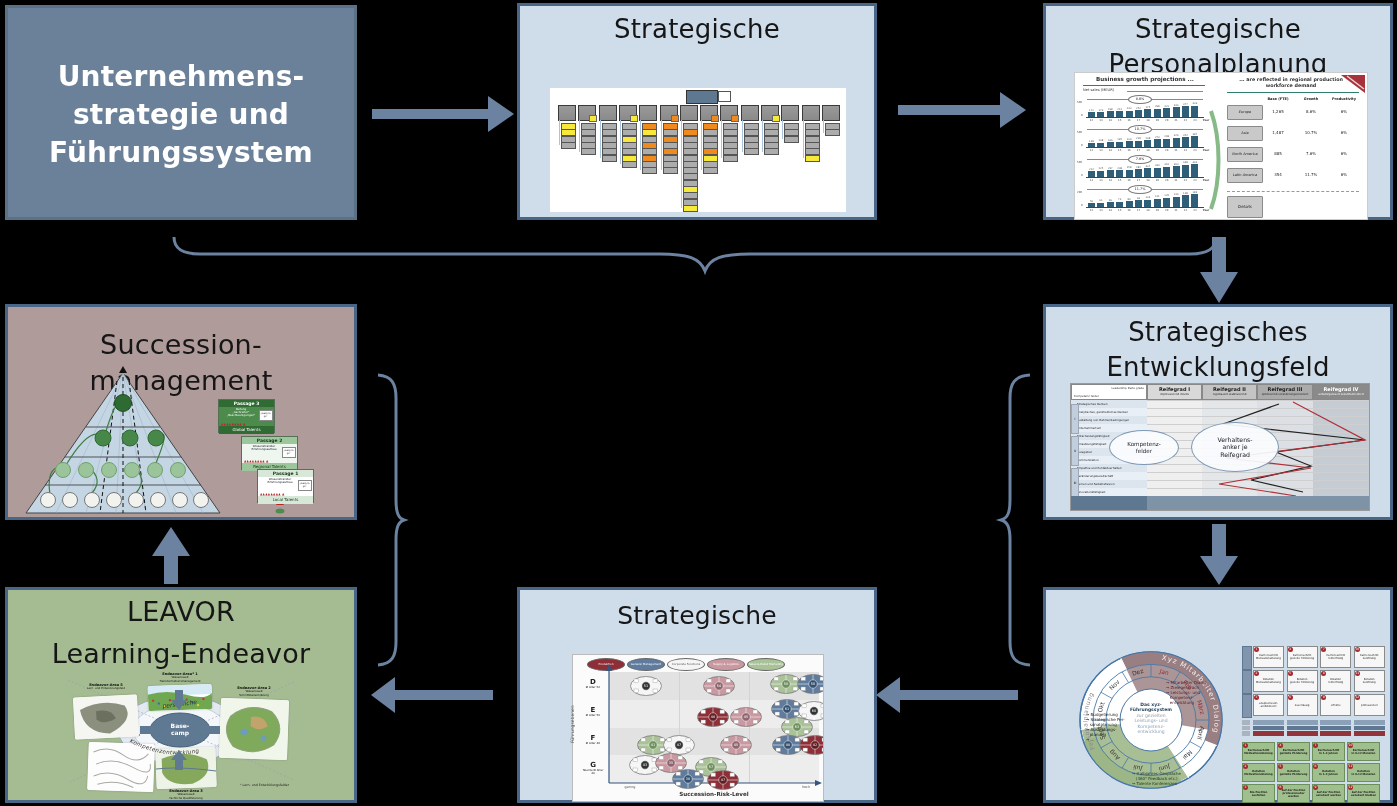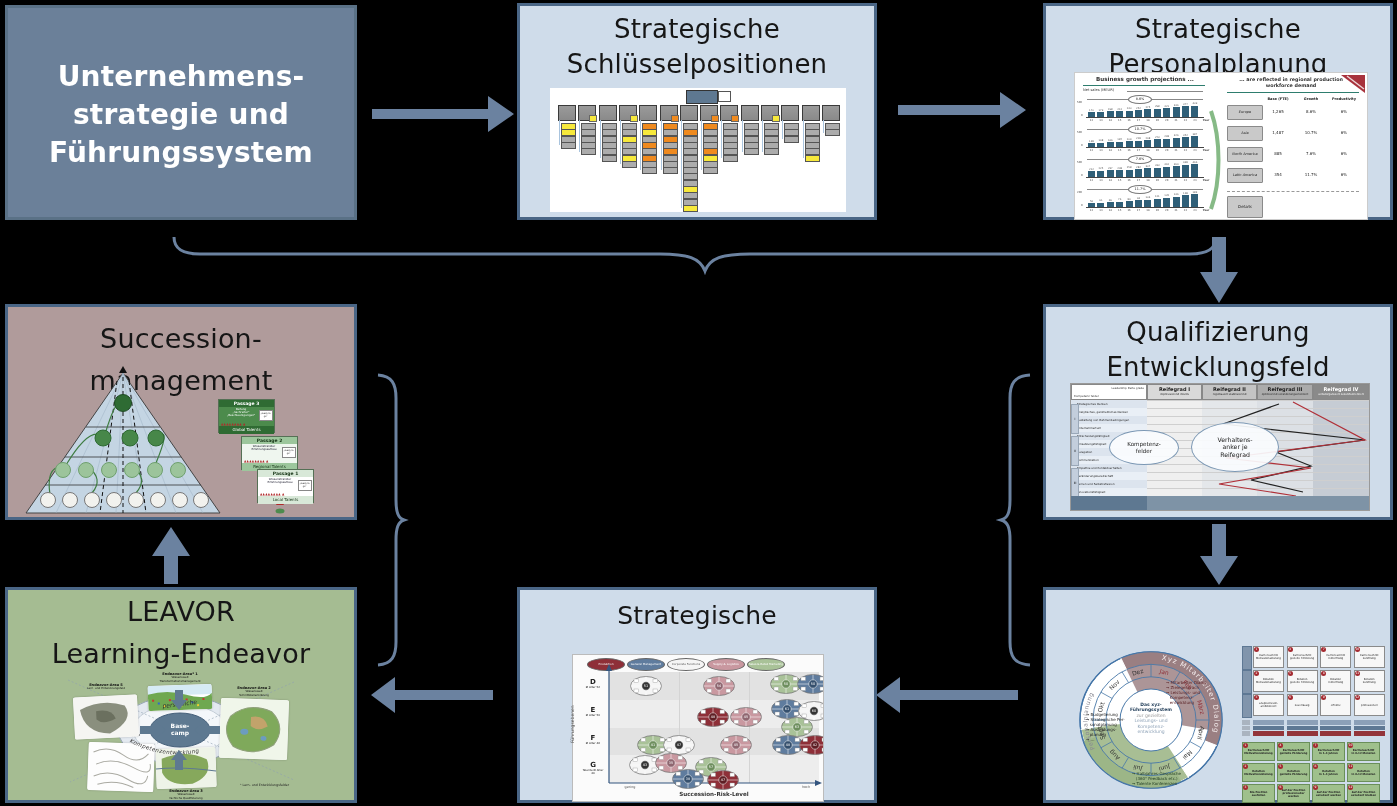--- a/index.html
+++ b/index.html
@@ -107,21 +107,20 @@
   </svg>
 
   <div class="box b-strategy">
     <div class="btitle big" style="top:50px;">Unternehmens-</div>
     <div class="btitle big" style="top:88px;">strategie und</div>
     <div class="btitle big" style="top:126px;">Führungssystem</div>
   </div>
 
   <div class="box b-positions">
     <div class="btitle" style="top:6px;">Strategische</div>
-    <div class="btitle" style="top:41px;">Schlüsselpositionen</div>
     <div class="panel" id="orgPanel" style="left:30px;top:82px;width:296px;height:124px;">
       <div class="abs" style="left:136px;top:2px;width:30px;height:12px;background:#5E7891;border:1px solid #333;"></div>
       <div class="abs" style="left:168px;top:3px;width:11px;height:9px;background:#FFF;border:1px solid #555;"></div>
       <div id="orgCols">
           <div class="o1" style="left: 8px; top: 17px;"></div>
           <div class="oline" style="left: 9px; top: 32px; height: 25.2px;"></div>
           <div class="oitem" style="left: 11px; top: 35px; background: rgb(247, 233, 60);"></div>
           <div class="oitem" style="left: 11px; top: 41.3px; background: rgb(247, 233, 60);"></div>
           <div class="oitem" style="left: 11px; top: 47.6px;"></div>
           <div class="oitem" style="left: 11px; top: 53.9px;"></div>
@@ -454,21 +453,21 @@
           <div class="tval" style="left: 188px; top: 99px; width: 30px;">354</div>
           <div class="tval" style="left: 222px; top: 99px; width: 28px;">11.7%</div>
           <div class="tval" style="left: 252px; top: 99px; width: 34px;">6%</div>
         </div>
       <div class="abs" style="left:152px;top:118px;width:132px;border-top:1px dashed #999;"></div>
       <div class="regbtn" style="left:152px;top:123px;height:20px;font-size:4px;">Details</div>
     </div>
   </div>
 
   <div class="box b-competence">
-    <div class="btitle" style="top:8px;">Qualifizierung</div>
+    <div class="btitle" style="top:8px;">Strategisches</div>
     <div class="btitle" style="top:43px;">Entwicklungsfeld</div>
     <div class="panel" id="kmPanel" style="left:24px;top:76px;width:298px;height:126px;border:1px solid #999;">
       <div class="abs" style="left:0;top:0;width:76px;height:16px;border:1px solid #888;box-sizing:border-box;background:#FFF;">
         <div class="abs" style="right:2px;top:1px;font-size:2.8px;color:#333;text-align:right;">Leadership-Reife-grade</div>
         <div class="abs" style="left:2px;bottom:1px;font-size:2.8px;color:#333;">Kompetenz-felder</div>
       </div>
       <div id="kmHead">
           <div class="kmhead" style="left: 76px; top: 0px; width: 55px; background: rgb(217, 217, 217); color: rgb(34, 34, 34);">
             <span class="t">Reifegrad I</span>
             <span class="s">improvisierend intuitiv</span>
@@ -928,21 +927,21 @@
             <rect x="138" y="128" width="4.5" height="3.5" fill="#FFF" stroke="#999" stroke-width="0.4"></rect>
             <rect x="157" y="128" width="4.5" height="3.5" fill="#FFF" stroke="#999" stroke-width="0.4"></rect>
             <circle cx="150" cy="125" r="4.2" fill="#5E1E24" stroke="#FFF" stroke-width="0.5"></circle>
             <text x="150" y="126.3" text-anchor="middle" font-size="3.4" fill="#FFF">47</text>
           </g>
         </svg>
     </div>
   </div>
 
   <div class="box b-succession">
-    <div class="btitle wide" style="top:10px;">Succession-</div>
+    <div class="btitle wide" style="top:16px;">Succession-</div>
     <div class="btitle wide" style="top:52px;">management</div>
     <svg class="abs" style="left:0;top:0;" width="346" height="210">
       <polygon points="115,66 18,206 212,206" fill="#C4D5E3" stroke="#444" stroke-width="1"></polygon>
       <g stroke="#9FB3C4" stroke-width="0.5">
         <line x1="115" y1="66" x2="48" y2="206"></line>
           <line x1="115" y1="66" x2="78" y2="206"></line>
         <line x1="115" y1="66" x2="108" y2="206"></line>
           <line x1="115" y1="66" x2="138" y2="206"></line>
         <line x1="115" y1="66" x2="168" y2="206"></line>
           <line x1="115" y1="66" x2="195" y2="206"></line>

